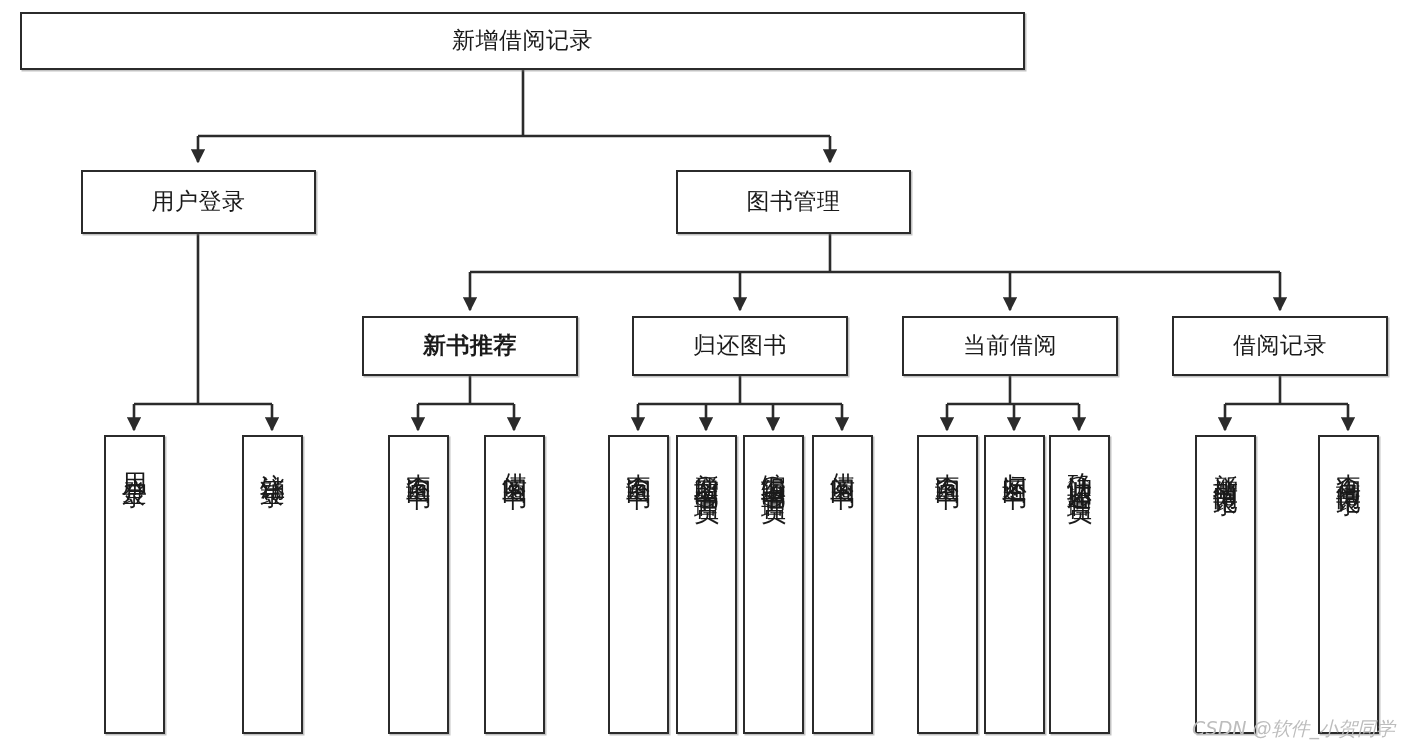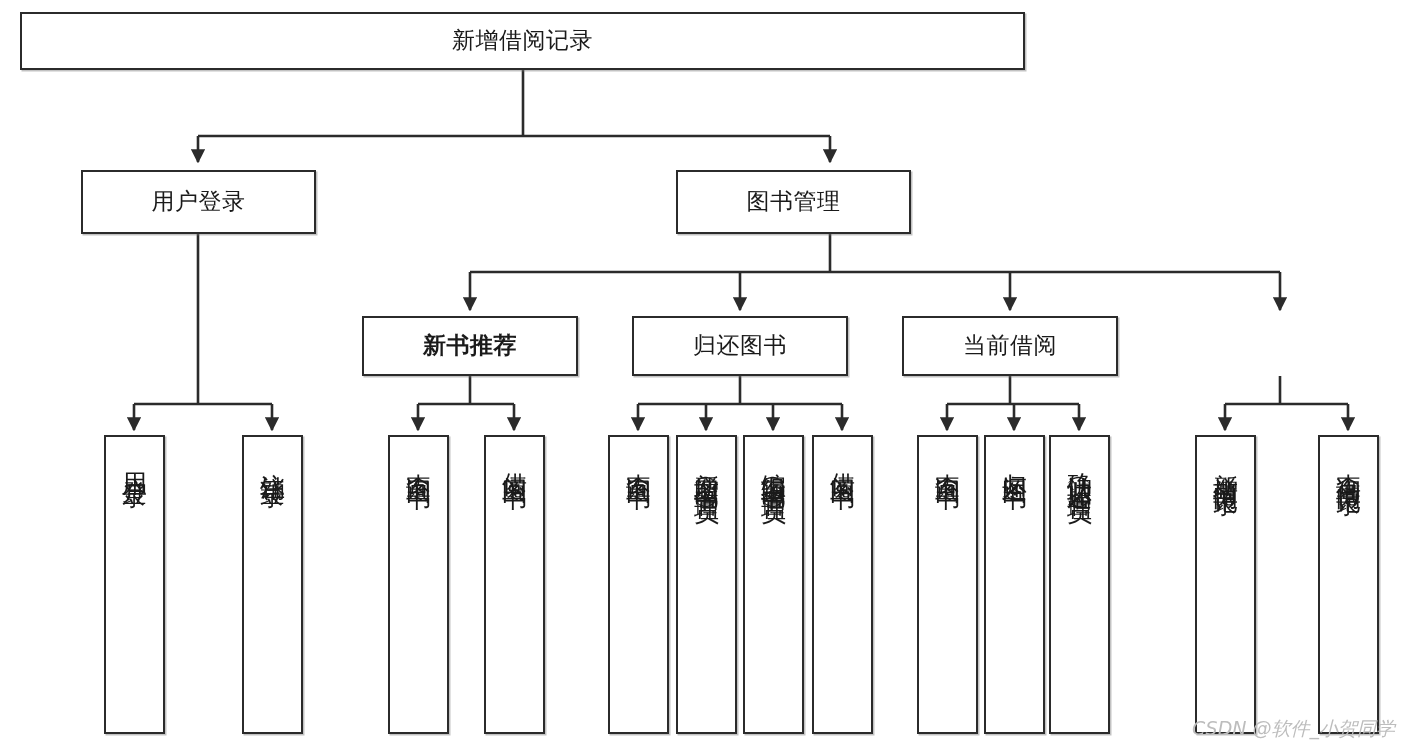--- a/index.html
+++ b/index.html
@@ -130,20 +130,23 @@
 
   <div class="node h-node" style="left:362px; top:316px; width:216px; height:60px;font-weight:bold;">
     <span class="label">新书推荐</span>
   </div>
   <div class="node h-node" style="left:632px; top:316px; width:216px; height:60px;">
     <span class="label">归还图书</span>
   </div>
   <div class="node h-node" style="left:902px; top:316px; width:216px; height:60px;">
     <span class="label">当前借阅</span>
   </div>
+  <div class="node h-node" style="left:1172px; top:316px; width:216px; height:60px;">
+    <span class="label">借阅记录</span>
+  </div>
 
   <div class="node v-node" style="left:104px; top:435px; width:61px; height:299px;">
     <span class="label">用户登录</span>
   </div>
   <div class="node v-node" style="left:242px; top:435px; width:61px; height:299px;">
     <span class="label">注销登录</span>
   </div>
 
   <div class="node v-node" style="left:388px; top:435px; width:61px; height:299px;">
     <span class="label">查询图书</span>

